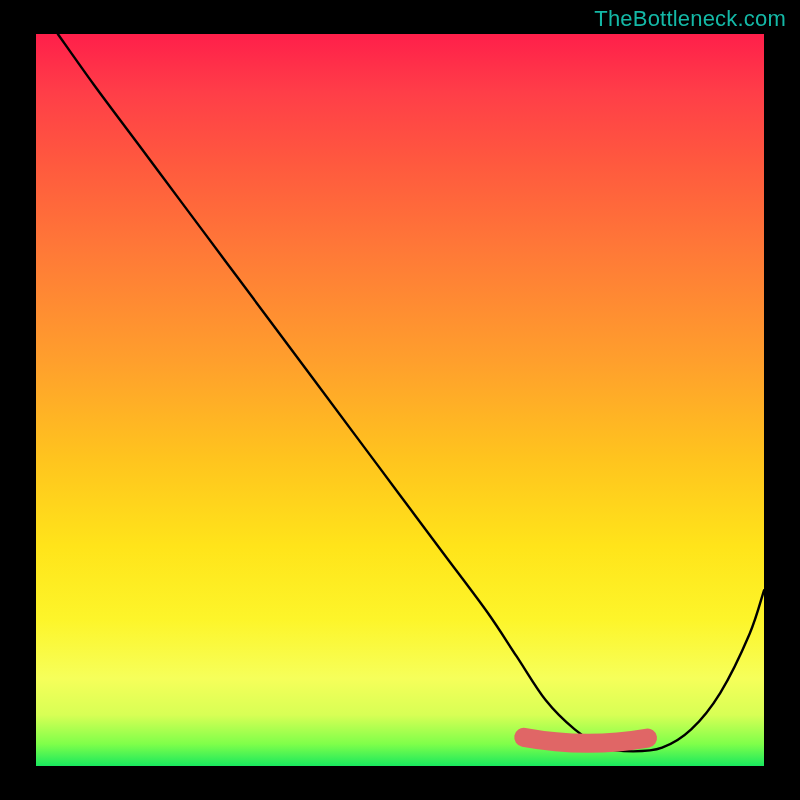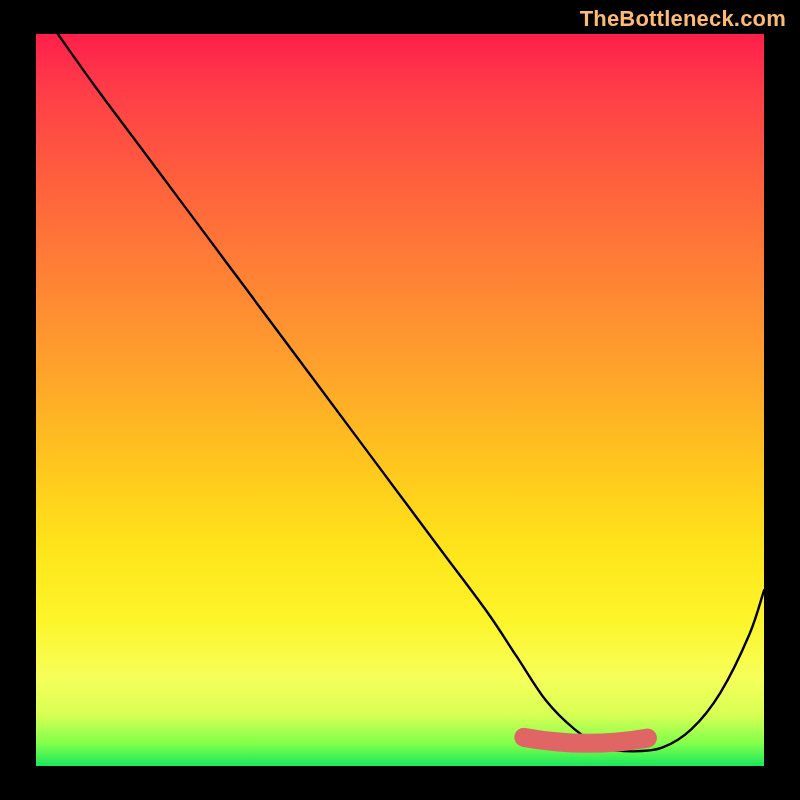--- a/index.html
+++ b/index.html
@@ -14,23 +14,23 @@
   .frame {
     position: relative;
     width: 800px;
     height: 800px;
     background: #000;
   }
   .watermark {
     position: absolute;
     top: 6px;
     right: 14px;
-    color: #fdba74;
+    color: #14b8a6;
     font-size: 22px;
-    font-weight: 700;
+    font-weight: 400;
     letter-spacing: 0.2px;
     z-index: 10;
     user-select: none;
   }
   .plot-area {
     position: absolute;
     left: 36px;
     top: 34px;
     width: 728px;
     height: 732px;

